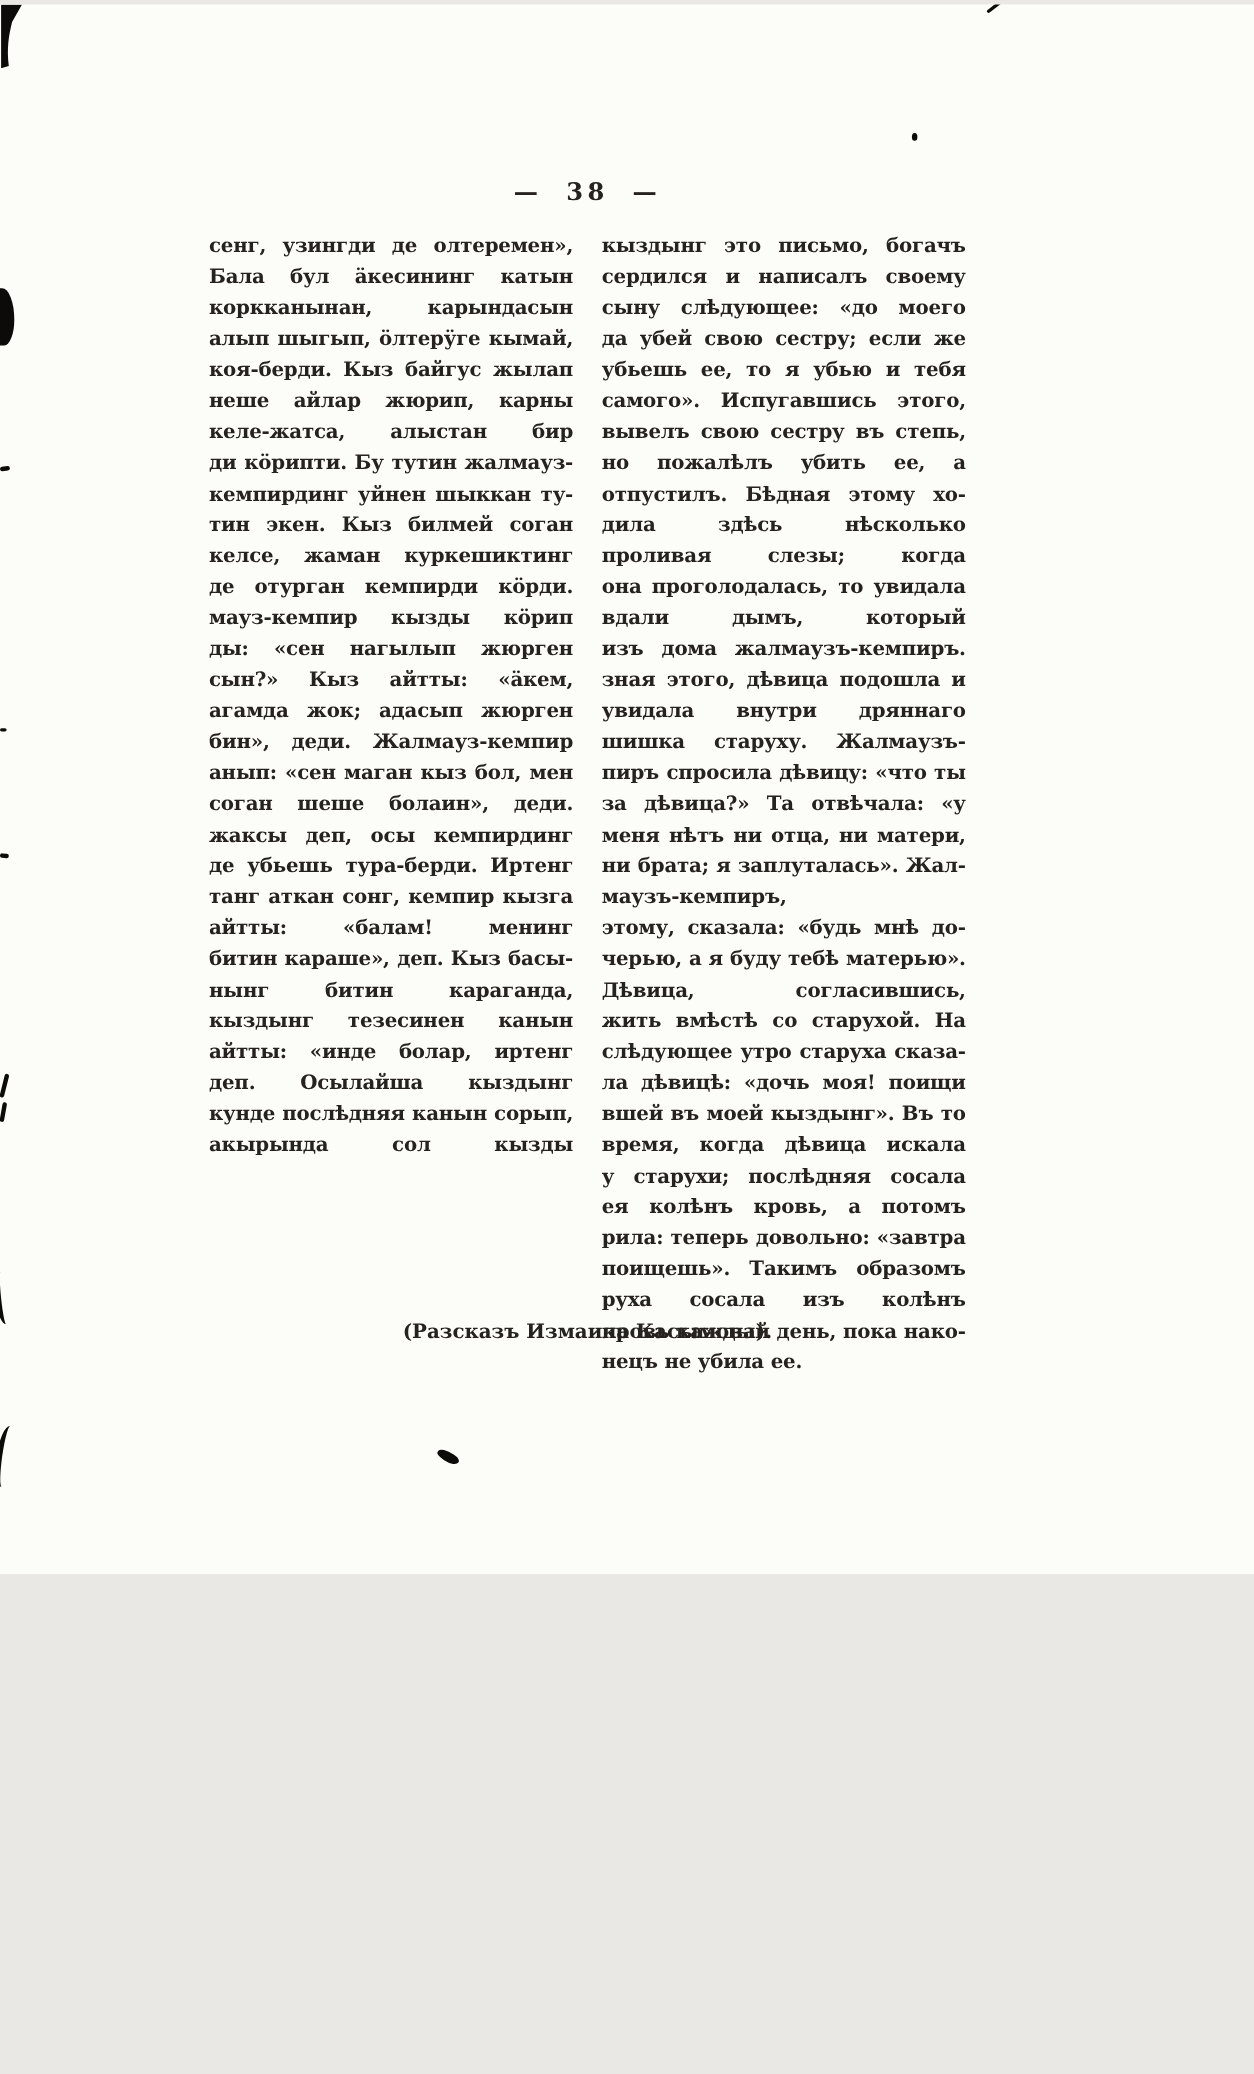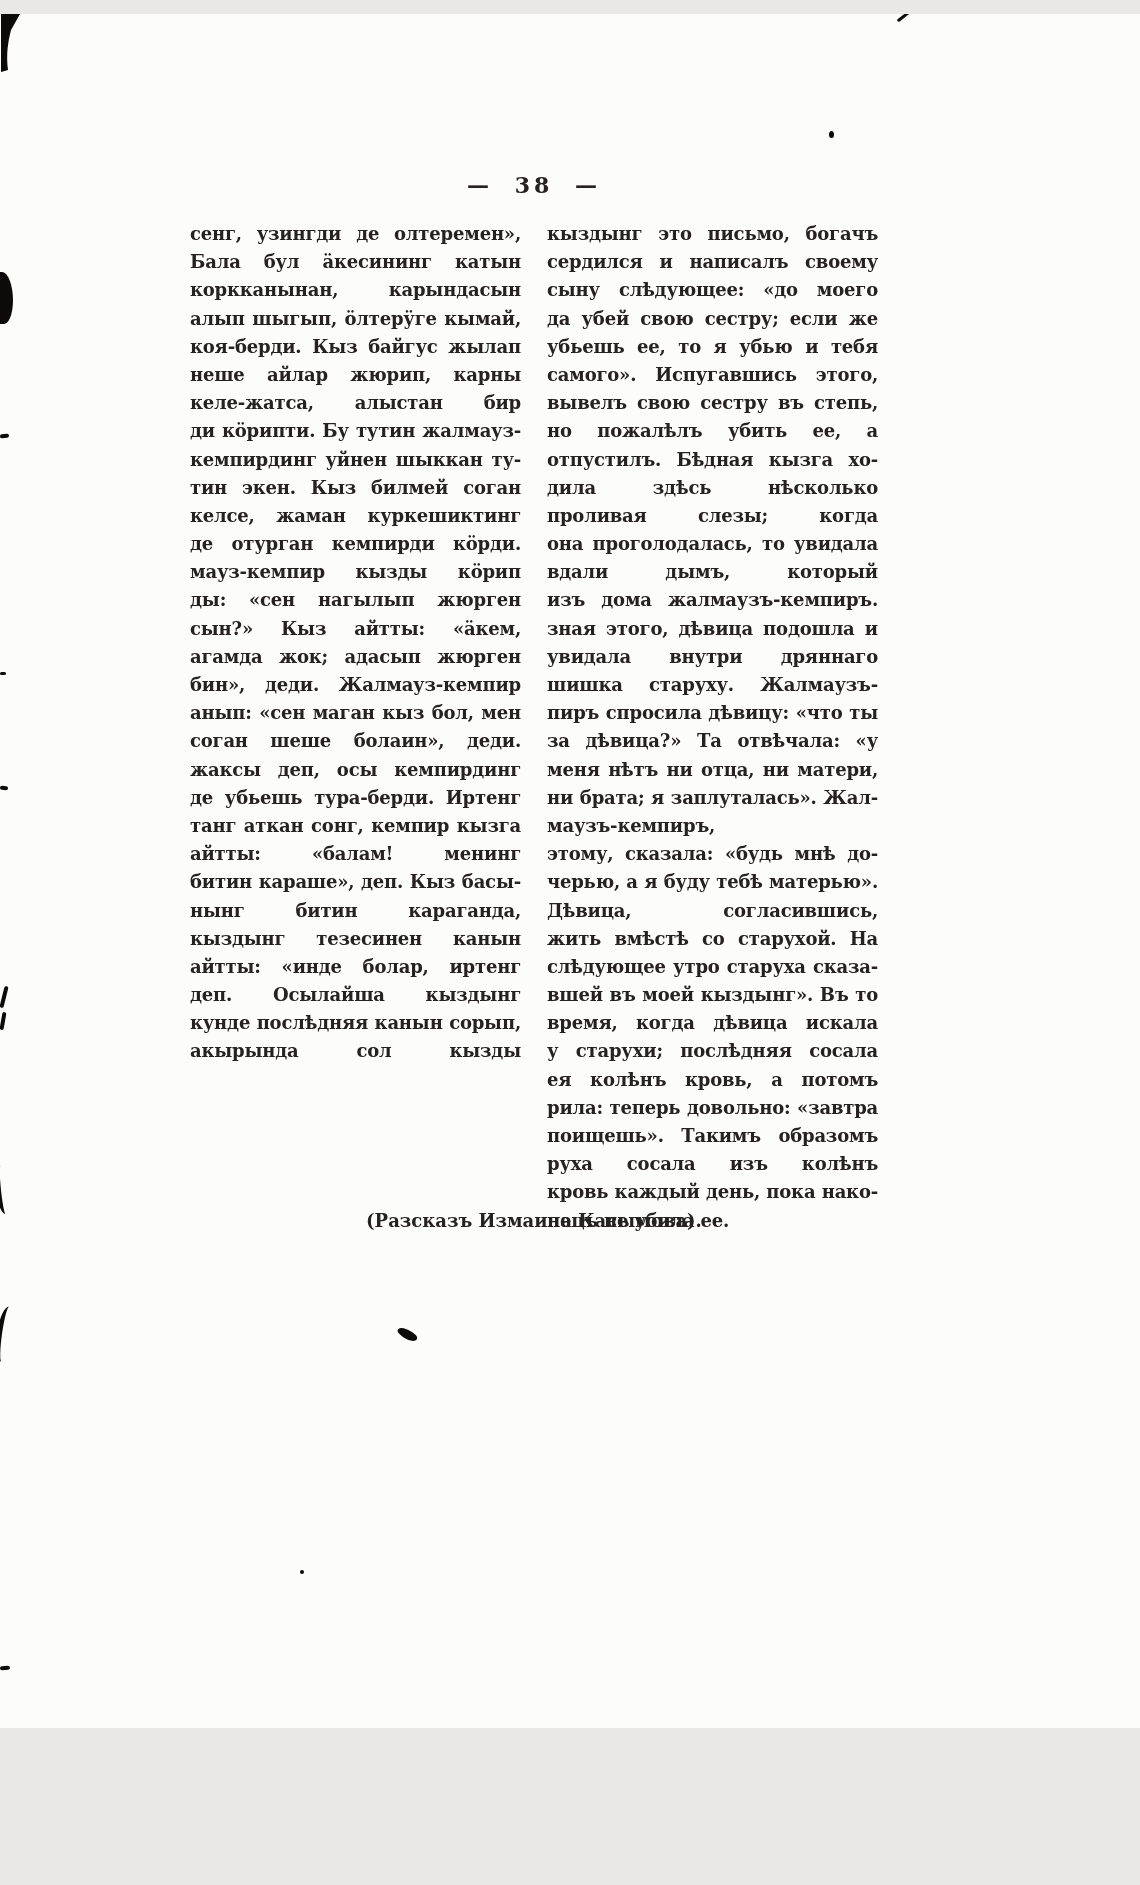--- a/index.html
+++ b/index.html
@@ -1,21 +1,21 @@
 <!DOCTYPE html>
 <html style="--paper: #fcfcf9; --ink: #262220;"><head>
 <meta charset="utf-8">
 <style>
   * { margin:0; padding:0; box-sizing:border-box; }
   html, body { background:#e9e8e5; }
   .page {
     position:relative;
     width:1140px;
-    height:1714px;
-    margin:14px auto;
+    height:1427px;
+    margin:4px auto;
     background:var(--paper, #fcfcf9);
     overflow:hidden;
     font-family:"DejaVu Serif","Liberation Serif",serif;
     color:var(--ink, #262220);
   }
   .page-number {
     position:absolute;
     top:158px; left:190px; width:688px;
     text-align:center;
     font-size:22px;
@@ -127,39 +127,40 @@
       </div>
     <div class="column">
         <div class="line">кыздынг это письмо, богачъ раз-</div>
         <div class="line">сердился и написалъ своему</div>
         <div class="line">сыну слѣдующее: «до моего пріѣз-</div>
         <div class="line">да убей свою сестру; если же не</div>
         <div class="line">убьешь ее, то я убью и тебя</div>
         <div class="line">самого». Испугавшись этого, сынъ</div>
         <div class="line">вывелъ свою сестру въ степь,</div>
         <div class="line">но пожалѣлъ убить ее, а потому</div>
-        <div class="line">отпустилъ. Бѣдная кызга хо-</div>
+        <div class="line">отпустилъ. Бѣдная этому хо-</div>
         <div class="line">дила здѣсь нѣсколько мѣсяцевъ,</div>
         <div class="line">проливая слезы; когда однажды</div>
         <div class="line">она проголодалась, то увидала</div>
         <div class="line">вдали дымъ, который выходилъ</div>
         <div class="line">изъ дома жалмаузъ-кемпиръ. Не</div>
         <div class="line">зная этого, дѣвица подошла и</div>
         <div class="line">увидала внутри дряннаго шала-</div>
         <div class="line">шишка старуху. Жалмаузъ-кем-</div>
         <div class="line">пиръ спросила дѣвицу: «что ты</div>
         <div class="line">за дѣвица?» Та отвѣчала: «у</div>
         <div class="line">меня нѣтъ ни отца, ни матери,</div>
         <div class="line">ни брата; я заплуталась». Жал-</div>
         <div class="line">маузъ-кемпиръ, обрадовавшись</div>
         <div class="line">этому, сказала: «будь мнѣ до-</div>
         <div class="line">черью, а я буду тебѣ матерью».</div>
         <div class="line">Дѣвица, согласившись, осталась</div>
         <div class="line">жить вмѣстѣ со старухой. На</div>
         <div class="line">слѣдующее утро старуха сказа-</div>
+        <div class="line">ла дѣвицѣ: «дочь моя! поищи</div>
         <div class="line">вшей въ моей кыздынг». Въ то</div>
         <div class="line">время, когда дѣвица искала вшей</div>
         <div class="line">у старухи; послѣдняя сосала изъ</div>
         <div class="line">ея колѣнъ кровь, а потомъ гово-</div>
         <div class="line">рила: теперь довольно: «завтра</div>
         <div class="line">поищешь». Такимъ образомъ ста-</div>
         <div class="line">руха сосала изъ колѣнъ дѣвицы</div>
         <div class="line">кровь каждый день, пока нако-</div>
         <div class="line">нецъ не убила ее.</div>
       </div>

